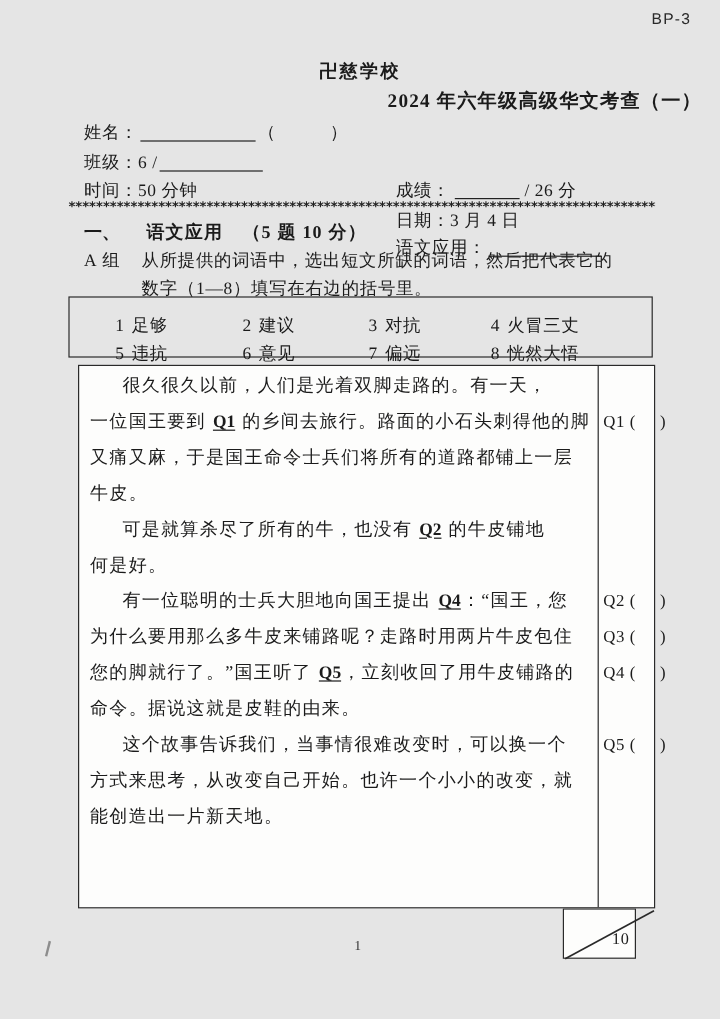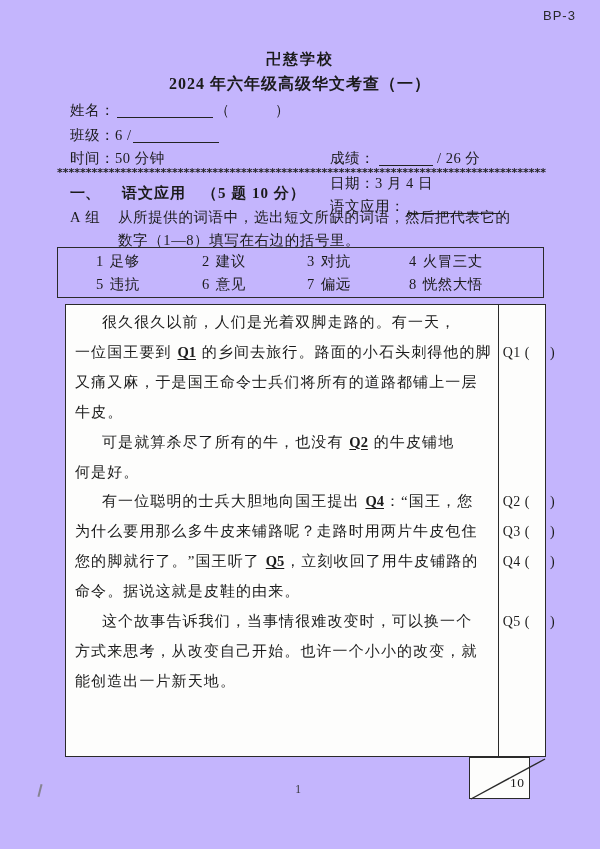--- a/index.html
+++ b/index.html
@@ -6,32 +6,32 @@
   html, body { background: #ffffff; }
   body {
     width: 600px; height: 849px;
     position: relative;
     font-family: "Liberation Serif", "DejaVu Serif", serif;
     color: #1b1b1b;
     overflow: hidden;
   }
   .page {
     position: absolute; inset: 0;
-    background: #c4b5fd;
+    background: #e5e5e5;
   }
   
   .bp-label {
     position: absolute; top: 8px; left: 543px;
     font-family: "Liberation Sans", "DejaVu Sans", sans-serif;
     font-size: 13px; letter-spacing: 1px; color: #2a2a2a;
   }
   
   .head-wrap { position: absolute; top: 50px; left: 15px; width: 570px; text-align: center; }
   .school { font-size: 15px; font-weight: bold; letter-spacing: 2px; }
-  .exam-title { font-size: 16px; font-weight: bold; margin-top: 5px; letter-spacing: 1px; }
+  .exam-title { font-size: 16px; font-weight: bold; margin-top: 5px; letter-spacing: 1px; text-align: right; }
   
   .fields { position: absolute; top: 101px; left: 0; width: 600px; font-size: 14.5px; }
   .f-row { position: absolute; left: 70px; white-space: nowrap; letter-spacing: 0.5px; }
   .f-right { position: absolute; left: 330px; white-space: nowrap; letter-spacing: 0.5px; margin-top: 48px; }
   .r1 { top: 0; } .r2 { top: 25px; } .r3 { top: 48px; }
   .blank {
     display: inline-block; border-bottom: 1.4px solid #222;
     height: 15px; vertical-align: -3px;
   }
   .blank.name  { width: 96px; margin: 0 2px; }
@@ -53,21 +53,21 @@
   .group-label { position: absolute; top: 208px; left: 70px; font-size: 14.5px; letter-spacing: 1px; }
   .instr1 { position: absolute; top: 208px; left: 118px; font-size: 14.5px; letter-spacing: 0.6px; white-space: nowrap; }
   .instr2 { position: absolute; top: 231px; left: 118px; font-size: 14.5px; letter-spacing: 0.6px; white-space: nowrap; }
   
   .word-bank {
     position: absolute; top: 247px; left: 57px; width: 487px; height: 51px;
     border: 1.6px solid #2a2a2a;
     display: grid;
     grid-template-columns: 106px 105px 102px auto;
     grid-auto-rows: 23px;
-    padding: 2px 0 0 38px;
+    padding: 12px 0 0 38px;
     font-size: 14.5px;
     align-items: center;
   }
   .wb-item { white-space: nowrap; letter-spacing: 0.5px; }
   .wb-item .wb-num { font-family: "Liberation Serif", serif; margin-right: 6px; }
   
   .passage-box {
     position: absolute; top: 304px; left: 65px; width: 481px; height: 453px;
     border: 1.6px solid #2a2a2a;
     display: flex;

